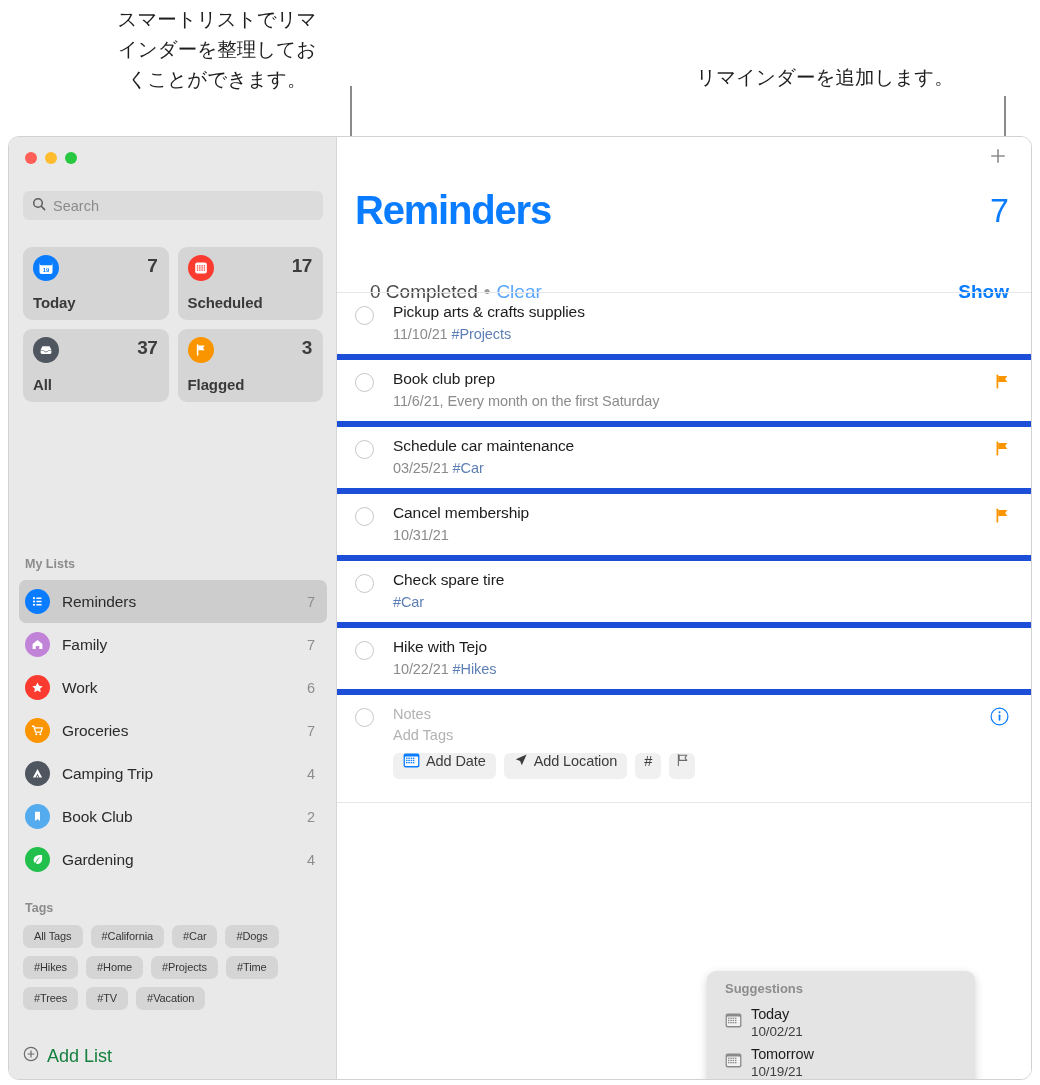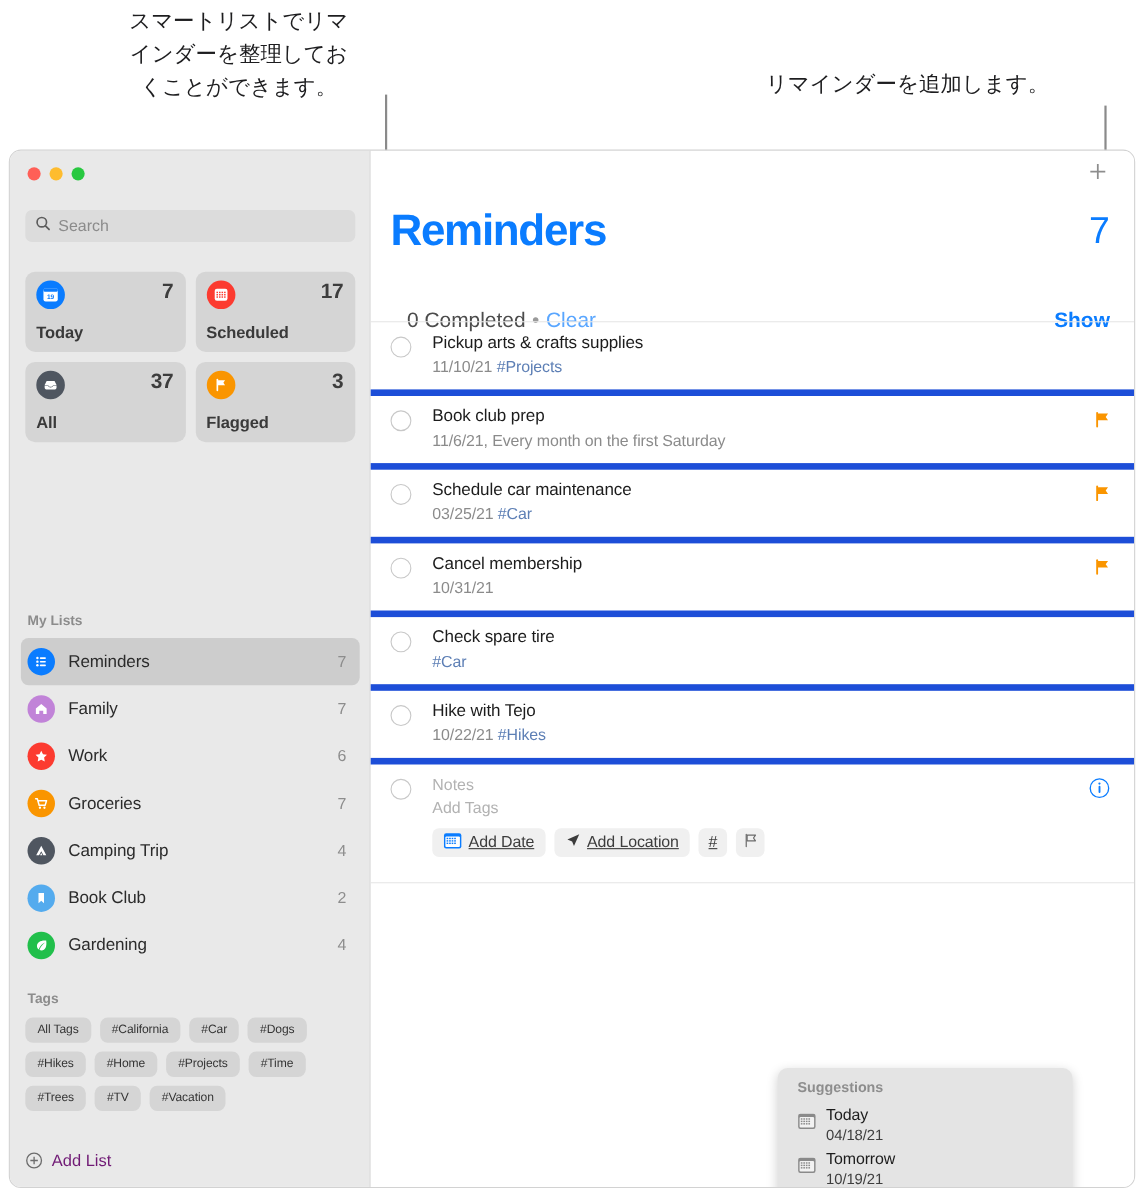--- a/index.html
+++ b/index.html
@@ -125,22 +125,22 @@
   .tag {
     background: #d5d5d5;
     border-radius: 7px;
     padding: 5px 11px 6px 11px;
     font-size: 11px; color: #353535;
     letter-spacing: -0.1px;
   }
 
   #add-list {
     position: absolute; left: 14px; bottom: 12px;
-    display: flex; align-items: flex-start; gap: 8px;
-    font-size: 15px; color: #701a75;
+    display: flex; align-items: flex-end; gap: 8px;
+    font-size: 18px; color: #15803d;
   }
 
   
   #main { flex: 1; background: #ffffff; position: relative; }
   #plus-btn {
     position: absolute; right: 21px; top: 7px;
     width: 24px; height: 24px;
     display: flex; align-items: center; justify-content: center;
     color: #8d8d8d;
   }
@@ -188,25 +188,24 @@
 
   
   #new-row { position: relative; border-bottom: 1px solid #e7e7e7; padding: 9px 30px 14px 18px; display: flex; min-height: 108px; }
   #info-btn { position: absolute; right: 22px; top: 12px; }
   .faint { font-size: 14.5px; color: #b2b2b2; line-height: 21px; }
   #editor-toolbar { display: flex; gap: 8px; margin-top: 7px; align-items: center; }
   .tb-btn {
     background: #f0f0f0;
     border-radius: 6px;
     height: 26px;
-    display: flex; align-items: center; gap: 6px;
+    display: flex; gap: 6px;
     padding: 0 10px;
     font-size: 14.5px; color: #3c3c3c;
     letter-spacing: -0.1px;
-    text-decoration: underline;
   }
   .tb-btn.icon-only { padding: 0; width: 26px; justify-content: center; }
 
   
   #suggestions {
     position: absolute;
     left: 370px; top: 834px;
     width: 268px;
     background: #e4e4e4;
     border-radius: 9px;
@@ -620,21 +619,21 @@
                   <rect x="9.9" y="6.8" width="1.5" height="1.3"></rect>
                 <rect x="3" y="9" width="1.5" height="1.3"></rect>
                   <rect x="5.3" y="9" width="1.5" height="1.3"></rect>
                 <rect x="7.6" y="9" width="1.5" height="1.3"></rect>
                   <rect x="9.9" y="9" width="1.5" height="1.3"></rect>
               </g>
             </svg>
           </span>
           <div class="sug-text">
             <div class="l1">Today</div>
-            <div class="l2">04/18/21</div>
+            <div class="l2">10/02/21</div>
           </div>
         </div>
 
         <div class="sug-item">
           <span>
             <svg class="calglyph" viewBox="0 0 17 15">
               <rect x="0.6" y="0.6" width="15.8" height="13.8" rx="2" fill="#8a8a8a"></rect>
               <rect x="1.9" y="3.4" width="13.2" height="9.6" rx="1" fill="#f2f2f2"></rect>
               <g fill="#8a8a8a">
                 <rect x="3" y="4.6" width="1.5" height="1.3"></rect>

